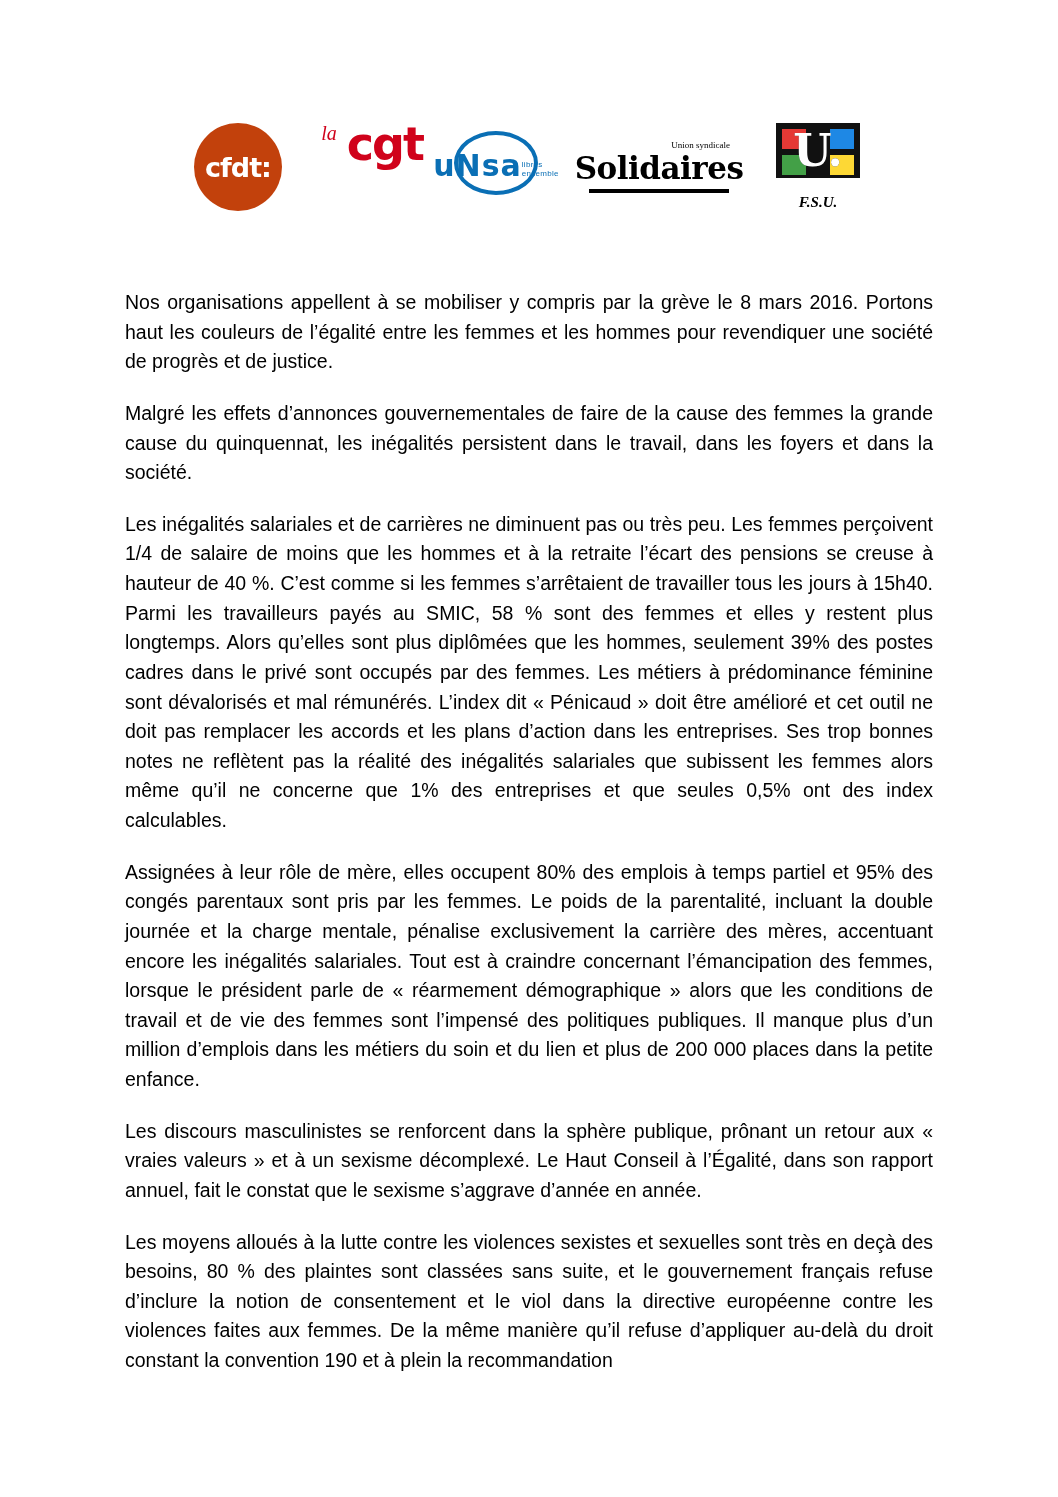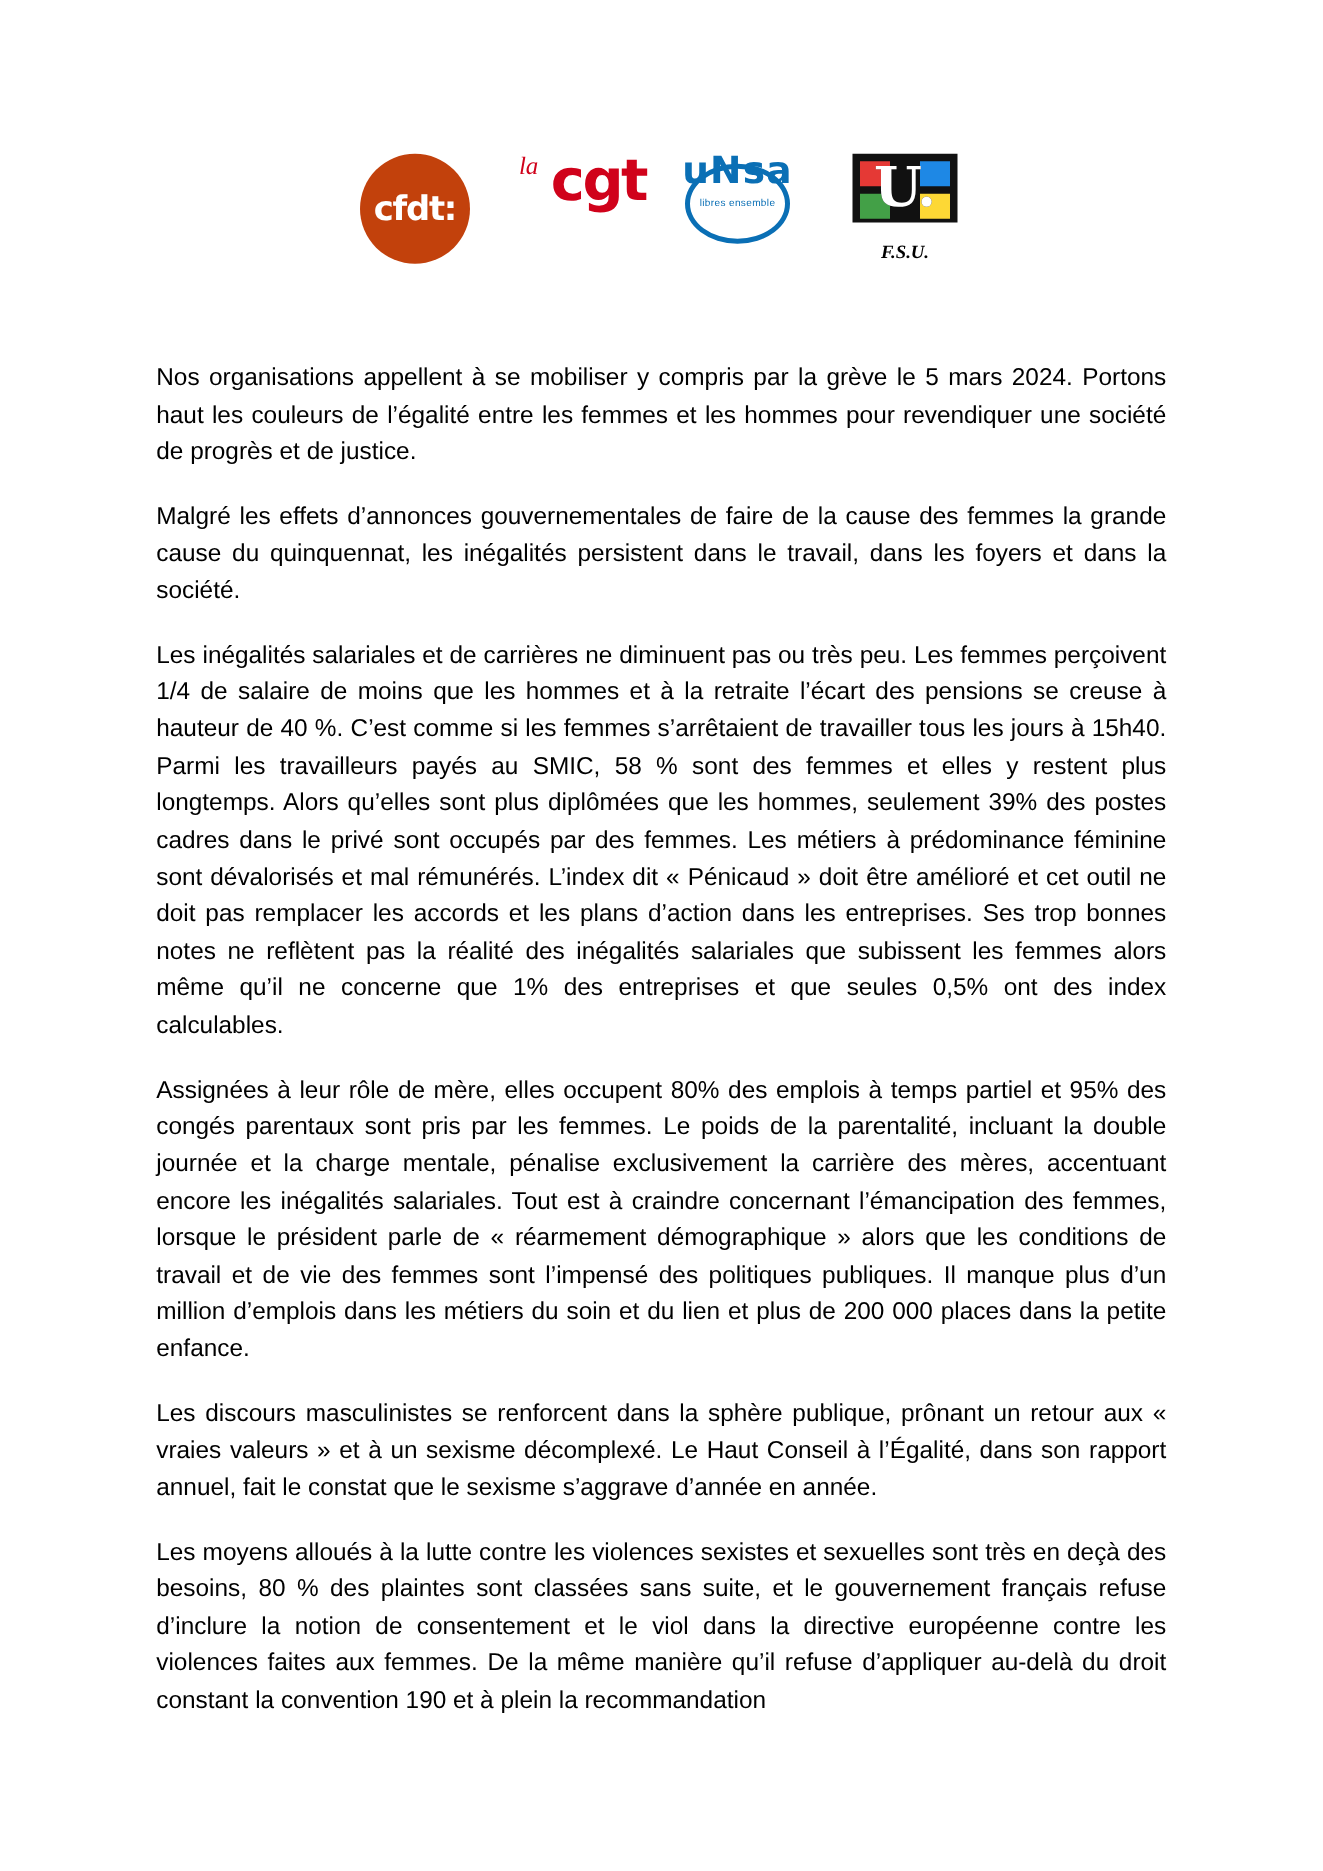--- a/index.html
+++ b/index.html
@@ -80,22 +80,23 @@
     height: 5px;
     background: #d0021b;
     margin-top: 2px;
   }
 
   
   .logo-unsa {
     width: 100px;
     height: 88px;
     display: flex;
-    flex-direction: column;
-    align-items: center;
+    flex-direction: row;
+    align-items: center;
+    justify-content: center;
     position: relative;
   }
   .logo-unsa .ring {
     position: absolute;
     top: 8px;
     left: 8px;
     width: 76px;
     height: 56px;
     border: 4px solid #0a6fb5;
     border-radius: 50%;
@@ -253,37 +254,42 @@
       <div class="cgt">cgt</div>
       <div class="bar"></div>
     </div>
 
     <div class="logo-unsa">
       <div class="ring"></div>
       <div class="txt">uNsa</div>
       <div class="sub">libres ensemble</div>
     </div>
 
+    <div class="logo-solidaires">
+      <div class="union">Union syndicale</div>
+      <div class="word">Solidaires</div>
+      <div class="bar"></div>
+    </div>
 
     <div class="logo-fsu">
       <div class="block">
         <div class="sq1"></div>
         <div class="sq2"></div>
         <div class="sq3"></div>
         <div class="sq4"></div>
         <div class="u">U.</div>
       </div>
       <div class="fsu-text">F.S.U.</div>
     </div>
 
   </div>
 
   <div class="content">
 
-    <p class="para first">Nos organisations appellent à se mobiliser y compris par la grève le 5 mars 2024. Portons haut les couleurs de l’égalité entre les femmes et les hommes pour revendiquer une société de progrès et de justice.</p>
+    <p class="para first">Nos organisations appellent à se mobiliser y compris par la grève le 8 mars 2016. Portons haut les couleurs de l’égalité entre les femmes et les hommes pour revendiquer une société de progrès et de justice.</p>
     <p class="para">Malgré les effets d’annonces gouvernementales de faire de la cause des femmes la grande cause du quinquennat, les inégalités persistent dans le travail, dans les foyers et dans la société.</p>
     <p class="para">Les inégalités salariales et de carrières ne diminuent pas ou très peu. Les femmes perçoivent 1/4 de salaire de moins que les hommes et à la retraite l’écart des pensions se creuse à hauteur de 40 %. C’est comme si les femmes s’arrêtaient de travailler tous les jours à 15h40. Parmi les travailleurs payés au SMIC, 58 % sont des femmes et elles y restent plus longtemps. Alors qu’elles sont plus diplômées que les hommes, seulement 39% des postes cadres dans le privé sont occupés par des femmes. Les métiers à prédominance féminine sont dévalorisés et mal rémunérés. L’index dit « Pénicaud » doit être amélioré et cet outil ne doit pas remplacer les accords et les plans d’action dans les entreprises. Ses trop bonnes notes ne reflètent pas la réalité des inégalités salariales que subissent les femmes alors même qu’il ne concerne que 1% des entreprises et que seules 0,5% ont des index calculables.</p>
     <p class="para">Assignées à leur rôle de mère, elles occupent 80% des emplois à temps partiel et 95% des congés parentaux sont pris par les femmes. Le poids de la parentalité, incluant la double journée et la charge mentale, pénalise exclusivement la carrière des mères, accentuant encore les inégalités salariales. Tout est à craindre concernant l’émancipation des femmes, lorsque le président parle de « réarmement démographique » alors que les conditions de travail et de vie des femmes sont l’impensé des politiques publiques. Il manque plus d’un million d’emplois dans les métiers du soin et du lien et plus de 200 000 places dans la petite enfance.</p>
     <p class="para">Les discours masculinistes se renforcent dans la sphère publique, prônant un retour aux « vraies valeurs » et à un sexisme décomplexé. Le Haut Conseil à l’Égalité, dans son rapport annuel, fait le constat que le sexisme s’aggrave d’année en année.</p>
     <p class="para">Les moyens alloués à la lutte contre les violences sexistes et sexuelles sont très en deçà des besoins, 80 % des plaintes sont classées sans suite, et le gouvernement français refuse d’inclure la notion de consentement et le viol dans la directive européenne contre les violences faites aux femmes. De la même manière qu’il refuse d’appliquer au-delà du droit constant la convention 190 et à plein la recommandation</p>
   </div>
 
 </div>
 
 </body></html>

